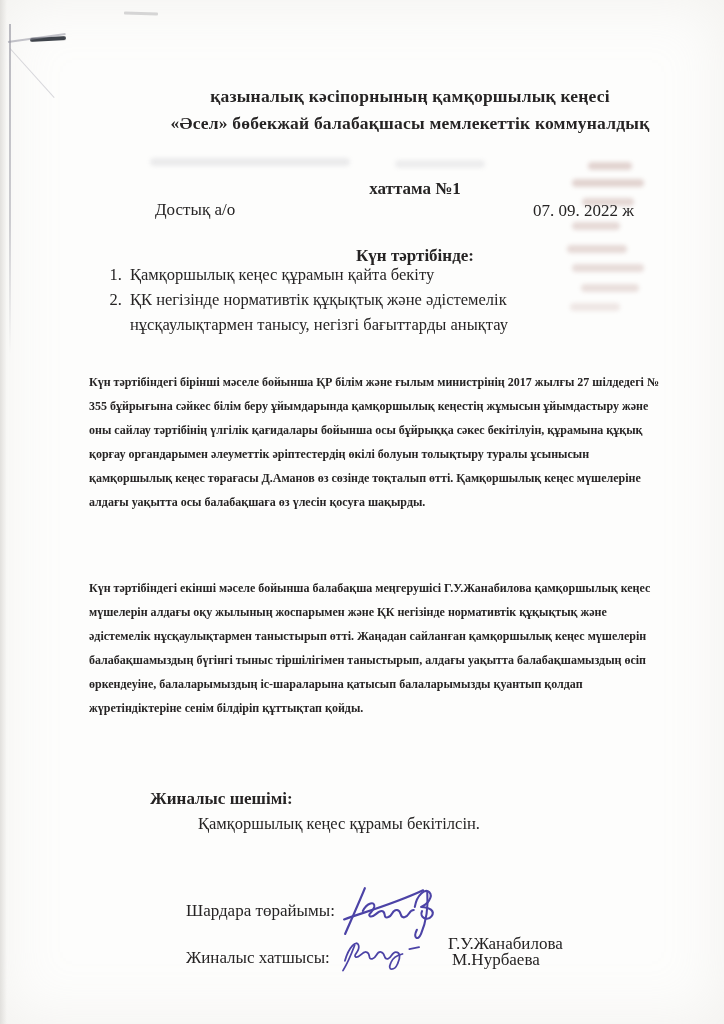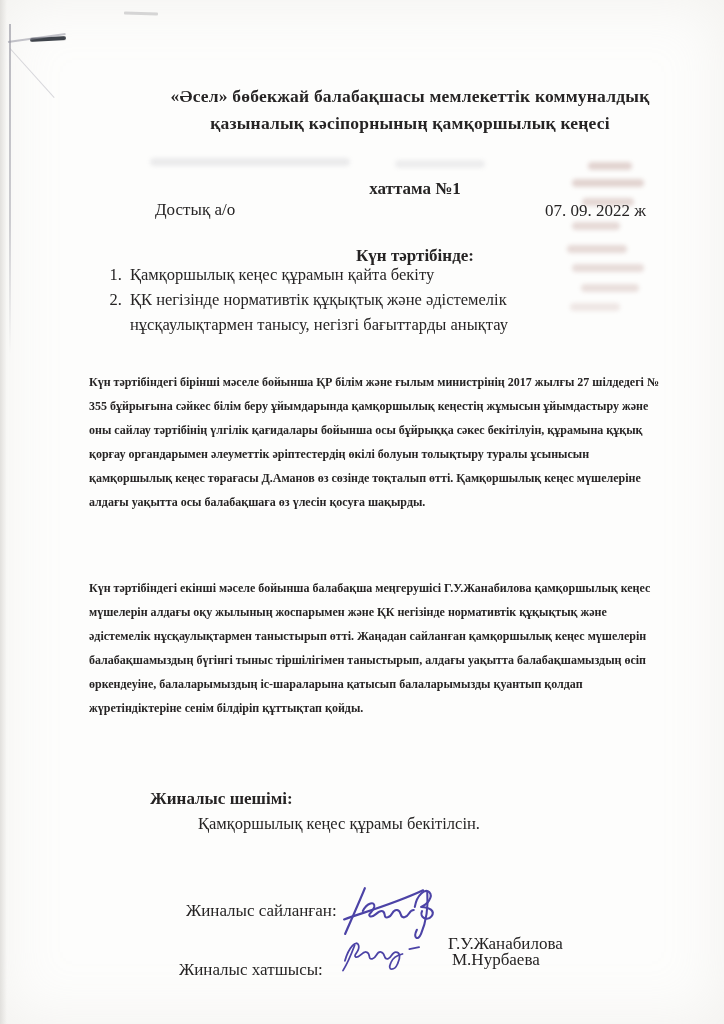--- a/index.html
+++ b/index.html
@@ -11,36 +11,36 @@
     color: var(--text, #262424);
     box-shadow: inset 0 0 60px rgba(205,200,192,0.22);
   }
   .abs { position:absolute; }
   
   .doc-title { left:140px; top:83px; width:540px; text-align:center;
     font-weight:bold; font-size:17.5px; line-height:27px; letter-spacing:0.2px; }
   .protocol-title { left:150px; top:179px; width:530px; text-align:center;
     font-weight:bold; font-size:17px; }
   .place { left:155px; top:200px; font-size:17px; }
-  .date { left:533px; top:201px; font-size:17px;margin-left:12px; }
+  .date { left:533px; top:201px; font-size:17px; }
   .agenda-heading { left:150px; top:246px; width:530px; text-align:center;
     font-weight:bold; font-size:17px; }
   .agenda-list { left:96px; top:262px; width:500px; margin:0;
     padding-left:30px; font-size:16.5px; line-height:25px; }
   .agenda-list li { padding-left:4px; }
   .para { left:89px; width:578px; font-size:12px; line-height:24px;font-weight:bold; }
   .para1 { top:370px; }
   .para2 { top:576px; }
   .decision-heading { left:150px; top:789px; font-weight:bold; font-size:17px; }
   .decision-text { left:150px; top:814px; font-size:16.5px;margin-left:48px; }
   .sig-role { font-size:17px; }
   .sig-name { font-size:17px; }
   .sig-role-1 { left:186px; top:901px; }
   .sig-name-1 { left:448px; top:934px; }
-  .sig-role-2 { left:179px; top:948px;margin-top:12px; }
+  .sig-role-2 { left:186px; top:948px; }
   .sig-name-2 { left:452px; top:950px; }
   .sig { overflow:visible; }
   .sig path { fill:none; stroke: var(--ink, #4c43a6); stroke-linecap:round; stroke-linejoin:round; }
   .sig-1 { left:342px; top:881px; }
   .sig-2 { left:341px; top:933px; }
   
   .bleed { height:8px; border-radius:4px; background:#a4746c; filter:blur(2.2px); }
   .bleed.gray { background:#8d8d98; }
   .edge-line-left { left:9px; top:24px; width:1.5px; height:330px;
     background:linear-gradient(to bottom, rgba(122,122,136,0.5), rgba(122,122,136,0.35) 60%, rgba(122,122,136,0)); }
@@ -72,41 +72,41 @@
   <div class="abs bleed" style="left:588px;top:162px;width:44px;opacity:0.30"></div>
   <div class="abs bleed" style="left:572px;top:179px;width:72px;opacity:0.30"></div>
   <div class="abs bleed" style="left:582px;top:198px;width:52px;opacity:0.28"></div>
   <div class="abs bleed" style="left:572px;top:222px;width:48px;opacity:0.26"></div>
   <div class="abs bleed" style="left:567px;top:245px;width:60px;opacity:0.26"></div>
   <div class="abs bleed" style="left:572px;top:264px;width:72px;opacity:0.24"></div>
   <div class="abs bleed" style="left:581px;top:284px;width:58px;opacity:0.22"></div>
   <div class="abs bleed" style="left:570px;top:303px;width:50px;opacity:0.16"></div>
 
   <div class="abs doc-title">
+    <div>қазыналық  кәсіпорнының   қамқоршылық кеңесі</div>
     <div>«Әсел» бөбекжай балабақшасы мемлекеттік коммуналдық</div>
-    <div>қазыналық  кәсіпорнының   қамқоршылық кеңесі</div>
   </div>
 
   <div class="abs protocol-title">хаттама №1</div>
   <div class="abs place">Достық а/о</div>
   <div class="abs date">07. 09. 2022 ж</div>
 
   <div class="abs agenda-heading">Күн тәртібінде:</div>
   <ol class="abs agenda-list">
     <li>Қамқоршылық кеңес құрамын қайта бекіту</li>
     <li>ҚК негізінде нормативтік құқықтық және әдістемелік нұсқаулықтармен танысу, негізгі бағыттарды анықтау</li>
   </ol>
 
   <div class="abs para para1">Күн тәртібіндегі бірінші мәселе бойынша ҚР білім және ғылым министрінің 2017 жылғы 27 шілдедегі № 355 бұйрығына сәйкес білім беру ұйымдарында қамқоршылық кеңестің жұмысын ұйымдастыру және оны сайлау тәртібінің үлгілік қағидалары бойынша осы бұйрыққа сәкес бекітілуін, құрамына құқық қорғау органдарымен әлеуметтік әріптестердің өкілі болуын толықтыру туралы ұсынысын қамқоршылық кеңес төрағасы Д.Аманов өз сөзінде тоқталып өтті. Қамқоршылық кеңес мүшелеріне алдағы уақытта осы балабақшаға өз үлесін қосуға шақырды.</div>
   <div class="abs para para2">Күн тәртібіндегі екінші мәселе бойынша балабақша меңгерушісі Г.У.Жанабилова қамқоршылық кеңес мүшелерін алдағы оқу жылының жоспарымен және ҚК негізінде нормативтік құқықтық және әдістемелік нұсқаулықтармен таныстырып өтті. Жаңадан сайланған қамқоршылық кеңес мүшелерін балабақшамыздың бүгінгі тыныс тіршілігімен таныстырып, алдағы уақытта балабақшамыздың өсіп өркендеуіне, балаларымыздың іс-шараларына қатысып балаларымызды қуантып қолдап жүретіндіктеріне сенім білдіріп құттықтап қойды.</div>
 
   <div class="abs decision-heading">Жиналыс шешімі:</div>
   <div class="abs decision-text">Қамқоршылық кеңес құрамы бекітілсін.</div>
 
-  <span class="abs sig-role sig-role-1">Жиналыс сайланған:</span>
+  <span class="abs sig-role sig-role-1">Шардара төрайымы:</span>
   <svg class="abs sig sig-1" width="104" height="56" viewBox="0 0 100 52">
     <path stroke-width="2.1" d="M2 36 C 18 30, 48 22, 78 8"></path>
     <path stroke-width="2.1" d="M22 6 C 18 16, 10 34, 3 50"></path>
     <path stroke-width="2" d="M20 28 C 24 20, 32 18, 31 24 C 30 29, 24 31, 27 33 C 30 35, 34 28, 38 28 C 43 28, 39 35, 44 34 C 49 33, 48 26, 53 27 C 58 28, 55 35, 60 34 C 65 33, 64 27, 69 27"></path>
     <path stroke-width="2" d="M70 24 C 72 12, 80 6, 84 10 C 88 14, 82 22, 76 24 C 84 24, 90 28, 86 33 C 82 38, 74 34, 77 28"></path>
     <path stroke-width="2" d="M82 10 C 83 24, 81 38, 76 50 C 73 57, 68 54, 72 46"></path>
   </svg>
   <span class="abs sig-name sig-name-1">Г.У.Жанабилова</span>
 
   <span class="abs sig-role sig-role-2">Жиналыс хатшысы:</span>

